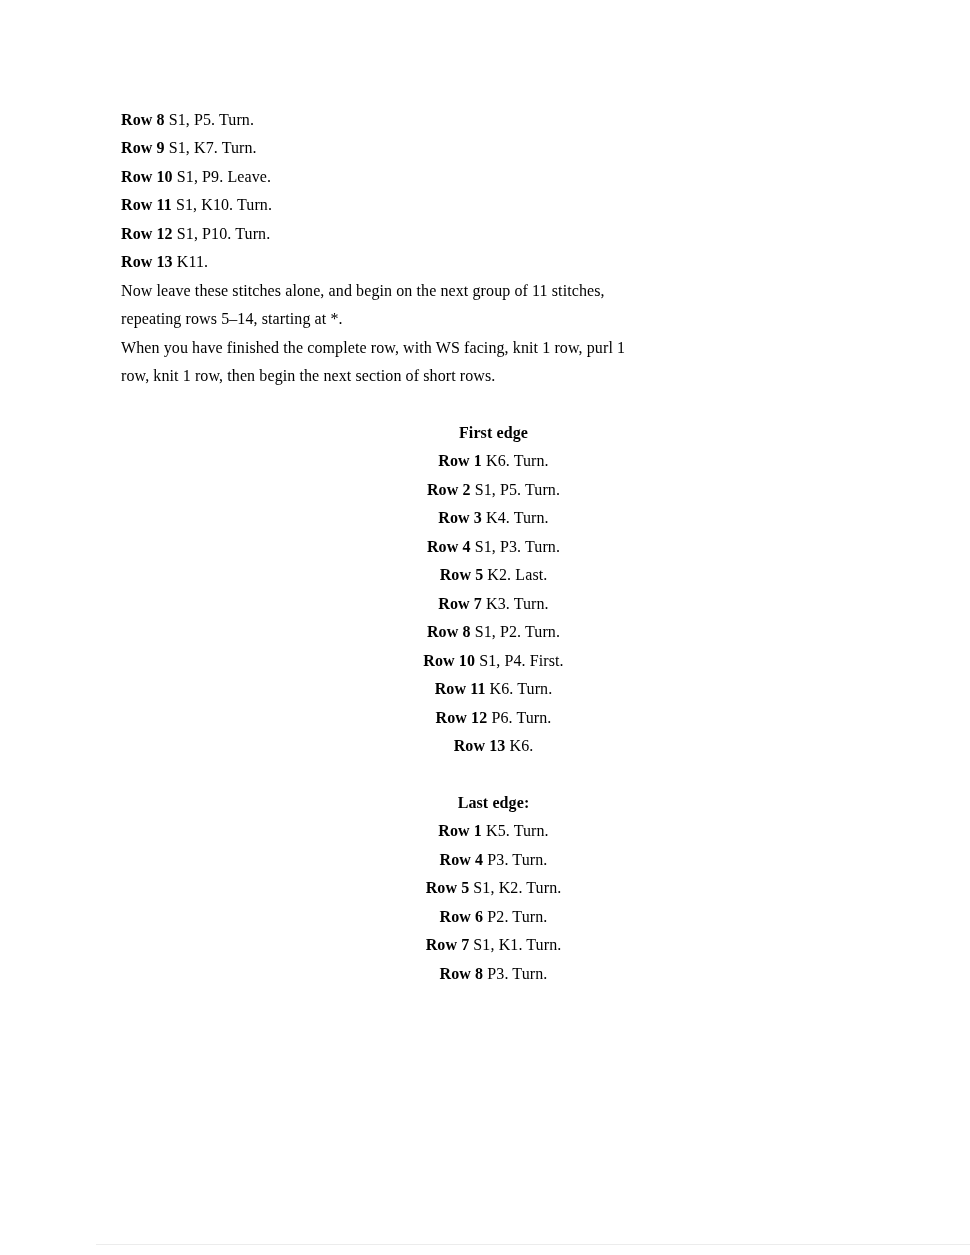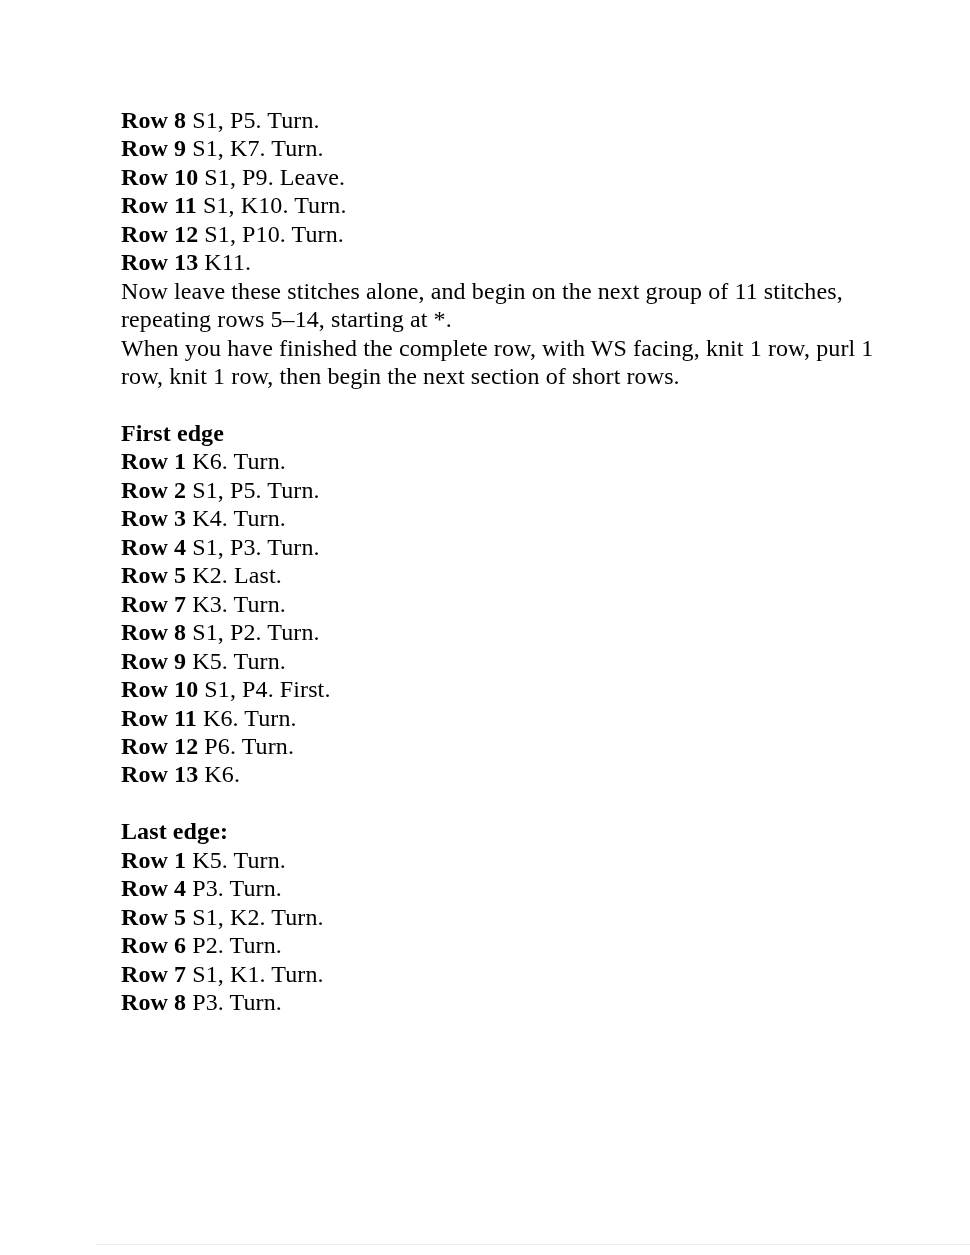--- a/index.html
+++ b/index.html
@@ -18,32 +18,33 @@
     position: relative;
     width: 970px;
     height: 1255px;
     background: #ffffff;
   }
   .flow {
     position: absolute;
     top: 106px;
     left: 121px;
     width: 745px;
-    font-size: 24px;
+    font-size: 16px;
     line-height: 28.45px;
     letter-spacing: 0.1px;
   }
   .line {
     white-space: nowrap;
   }
   .b {
     font-weight: bold;
   }
   .pattern-section.gap {
     margin-top: 28.45px; 
+    text-align: center;
   }
   .page-edge-line {
     position: absolute;
     top: 1244px;
     left: 96px;
     width: 874px;
     height: 1px;
     background: #ececec;
   }
 </style>
@@ -68,21 +69,20 @@
 
     <section class="pattern-section gap">
       <div class="line b">First edge</div>
       <div class="line"><span class="b">Row 1</span><span> K6. Turn.</span></div>
       <div class="line"><span class="b">Row 2</span><span> S1, P5. Turn.</span></div>
       <div class="line"><span class="b">Row 3</span><span> K4. Turn.</span></div>
       <div class="line"><span class="b">Row 4</span><span> S1, P3. Turn.</span></div>
       <div class="line"><span class="b">Row 5</span><span> K2. Last.</span></div>
       <div class="line"><span class="b">Row 7</span><span> K3. Turn.</span></div>
       <div class="line"><span class="b">Row 8</span><span> S1, P2. Turn.</span></div>
-      <div class="line"><span class="b">Row 9</span><span> K5. Turn.</span></div>
       <div class="line"><span class="b">Row 10</span><span> S1, P4. First.</span></div>
       <div class="line"><span class="b">Row 11</span><span> K6. Turn.</span></div>
       <div class="line"><span class="b">Row 12</span><span> P6. Turn.</span></div>
       <div class="line"><span class="b">Row 13</span><span> K6.</span></div>
     </section>
 
     <section class="pattern-section gap">
       <div class="line b">Last edge:</div>
       <div class="line"><span class="b">Row 1</span><span> K5. Turn.</span></div>
       <div class="line"><span class="b">Row 4</span><span> P3. Turn.</span></div>

